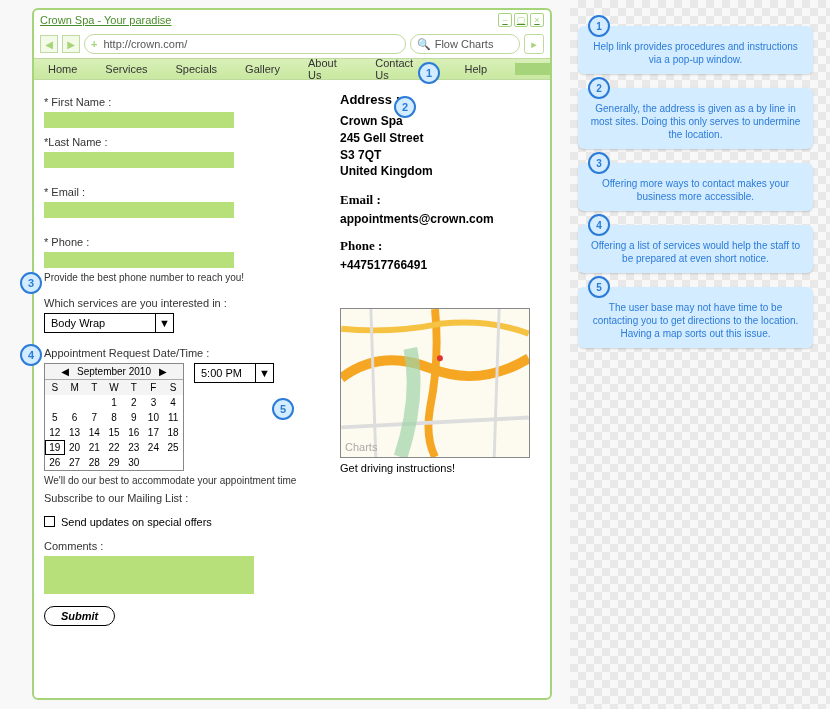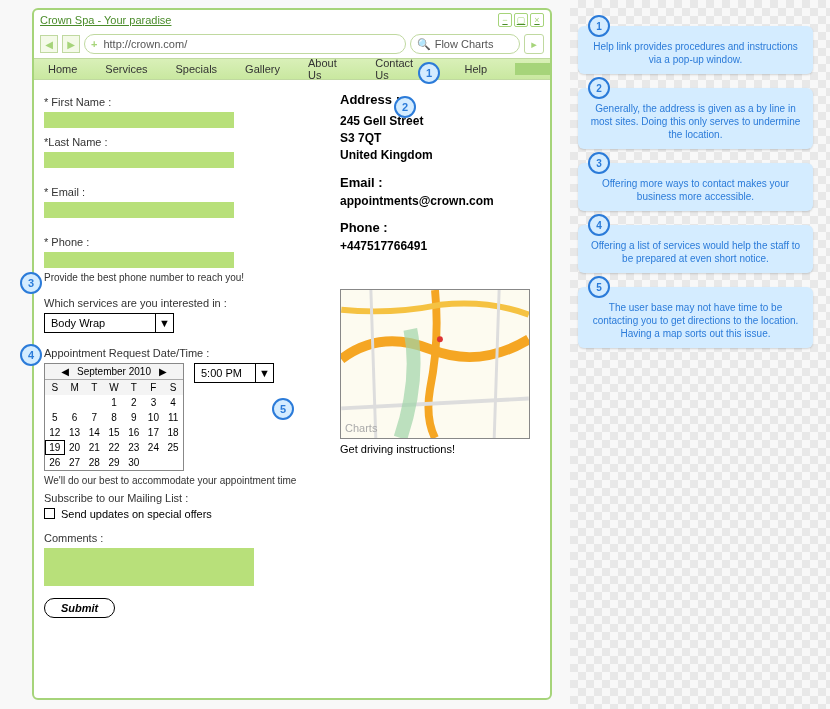--- a/index.html
+++ b/index.html
@@ -54,30 +54,30 @@
   .appt-row { display: flex; gap: 10px; align-items: flex-start; margin-top: 4px; }
   
   .calendar { border: 1px solid #888; width: 140px; font-size: 10px; }
   .cal-head { display: flex; align-items: center; justify-content: center; gap: 4px; padding: 2px 0; border-bottom: 1px solid #aaa; background: #f4f4f4; }
   .cal-head .nav-arrow { cursor: pointer; padding: 0 4px; }
   .cal-grid { display: grid; grid-template-columns: repeat(7, 1fr); }
   .cal-grid .dh { text-align: center; padding: 2px 0; font-weight: normal; background: #f4f4f4; }
   .cal-grid .d { text-align: center; padding: 2px 0; cursor: pointer; }
   .cal-grid .d.sel { border: 1px solid #000; padding: 1px 0; }
   
-  .checkbox-row { display: flex; align-items: flex-start; gap: 6px; margin-top: 4px; }
+  .checkbox-row { display: flex; align-items: flex-start; gap: 6px; margin-top: 12px; }
   .checkbox-row .cb { width: 11px; height: 11px; border: 1px solid #000; cursor: pointer; }
   
   .comments-box { width: 210px; height: 38px; background: #b8e07a; margin-top: 4px; }
   
   .submit-btn { margin-top: 12px; padding: 3px 16px; border: 1.5px solid #000; border-radius: 12px; background: #fff; font-style: italic; font-weight: bold; font-size: 11px; cursor: pointer; }
   
   .addr-head { font-weight: bold; font-size: 13px; margin-top: 4px; }
   .addr-block { font-weight: bold; font-size: 12px; margin-top: 6px; line-height: 1.4; }
-  .contact-head { font-weight: bold; font-size: 13px; margin-top: 12px; }
+  .contact-head { font-weight: bold; font-size: 13px; margin-top: 12px; font-family: Liberation Serif, serif; }
   .contact-val { font-weight: bold; font-size: 12px; margin-top: 4px; }
   
   .map-box { width: 190px; height: 150px; border: 1px solid #888; margin-top: 6px; position: relative; overflow: hidden; background: #fdfbf0; }
   .map-svg { width: 100%; height: 100%; }
   .map-footer-brand { position: absolute; left: 4px; bottom: 4px; font-size: 11px; color: #aaa; }
   .map-caption { font-size: 11px; margin-top: 4px; }
   
   
   .anno-circle {
     position: absolute; width: 22px; height: 22px; border-radius: 50%;
@@ -220,20 +220,21 @@
       
       <div class="form-label" style="margin-top:12px">Comments :</div>
       <div class="comments-box"></div>
       
       <button class="submit-btn">Submit</button>
     </div>
 
     <div class="right-col">
       <div class="addr-head">Address :</div>
       <div class="addr-block">
+        <div>Crown Spa</div>
         <div>245 Gell Street</div>
         <div>S3 7QT</div>
         <div>United Kingdom</div>
       </div>
       <div class="contact-head">Email :</div>
       <div class="contact-val">appointments@crown.com</div>
       <div class="contact-head">Phone :</div>
       <div class="contact-val">+447517766491</div>
 
       <div style="height:30px"></div>

